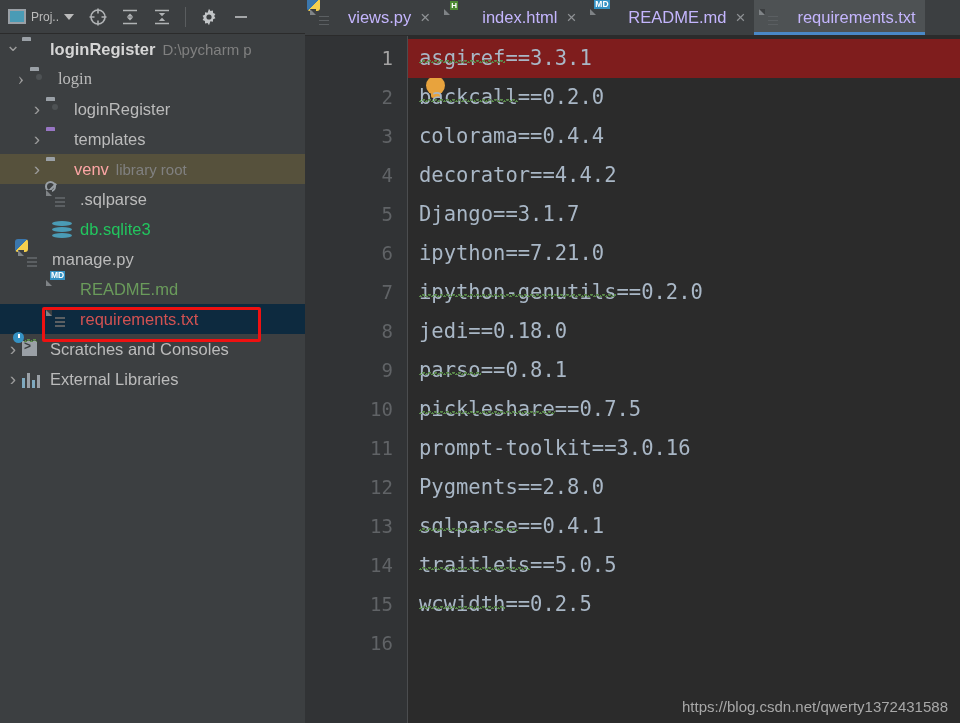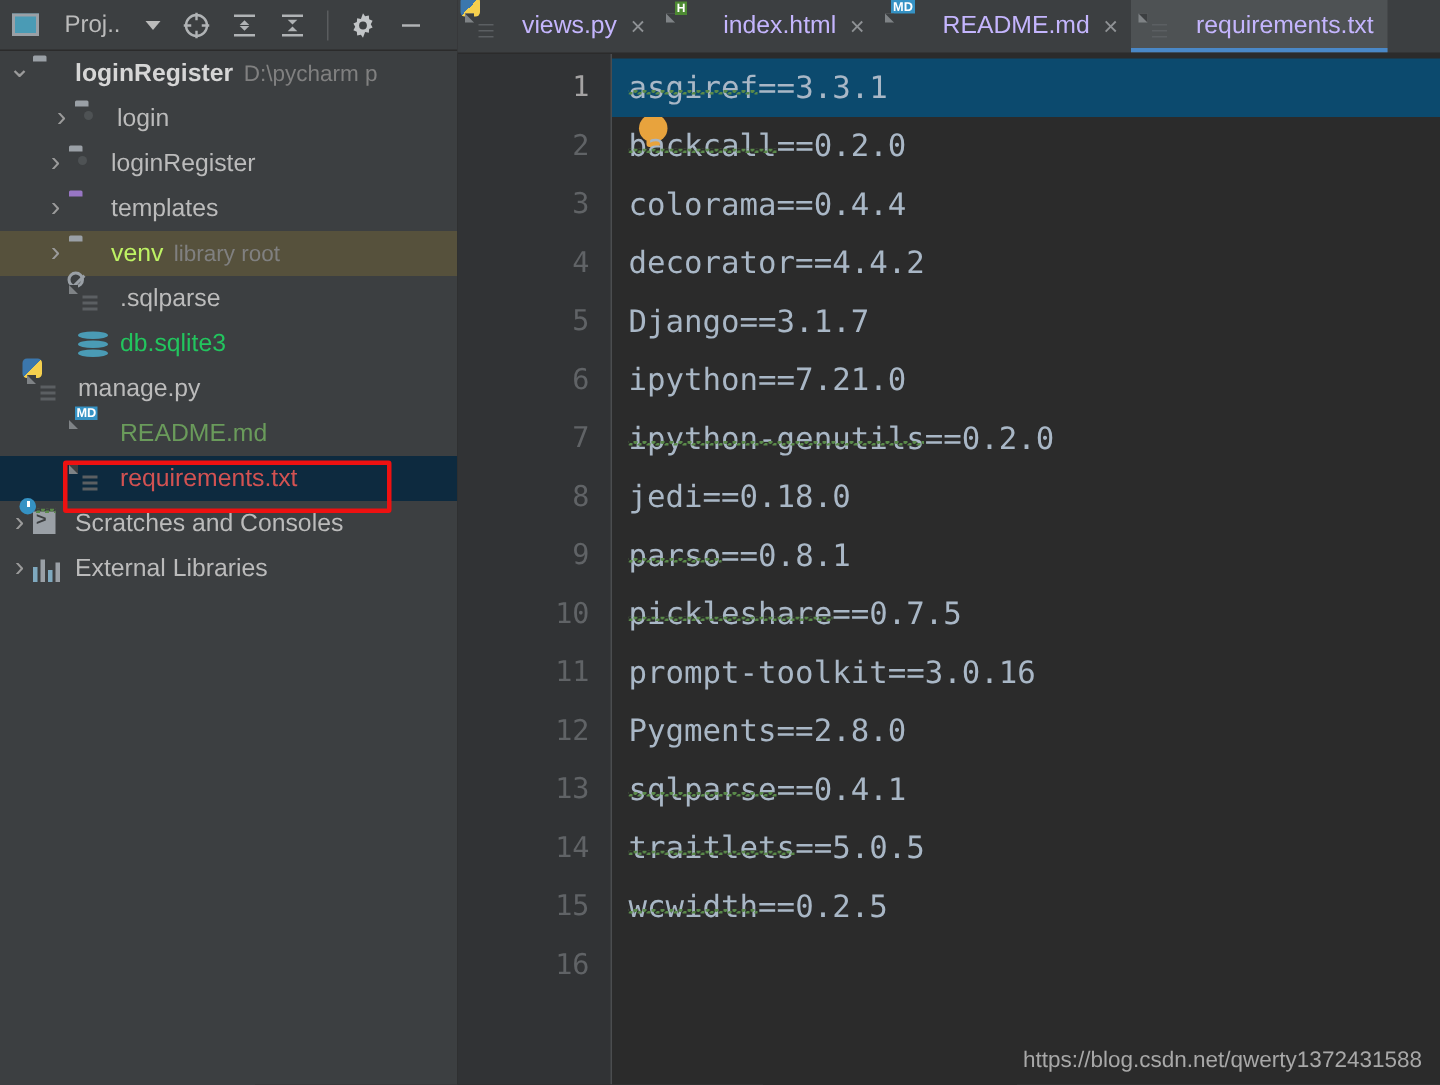--- a/index.html
+++ b/index.html
@@ -19,22 +19,22 @@
     overflow: hidden;
   }
   #project-toolbar {
     position: relative;
     height: 34px;
     background: #3c3f41;
     display: flex; align-items: center;
     border-bottom: 1px solid #2b2b2b;
   }
   .proj-label {
-    display: flex; align-items: center; gap: 17px;
-    margin-left: 8px; color: #bbbbbb; font-size: 16px;
+    display: flex; align-items: center; gap: 5px;
+    margin-left: 8px; color: #bbbbbb; font-size: 12px;
     white-space: nowrap;
   }
   .proj-swatch {
     width: 18px; height: 15px; background: #4a9bb5;
     border: 2px solid #9aa0a6; display:inline-block;
   }
   .caret-down { width:0;height:0;border-left:5px solid transparent;border-right:5px solid transparent;border-top:6px solid #bbbbbb; display:inline-block; }
   .tb-icons { display:flex; align-items:center; gap: 4px; margin-left: 10px; }
   .tb-btn { width: 28px; height: 28px; display:flex; align-items:center; justify-content:center; }
   .tb-sep { width:1px; height:20px; background:#5a5d5f; margin: 0 5px; }
@@ -52,21 +52,21 @@
   .row.sel-req  { background: #0d2a3f; }
   .arrow {
     width: 18px; text-align: center; color: #9b9b9b; font-size: 13px;
     flex: 0 0 18px;
   }
   .arrow.down::before { content:"\2304"; font-size:18px; position:relative; top:-4px;}
   .arrow.right::before { content:"\203A"; font-size:19px; }
   .ico { flex:0 0 auto; width: 22px; height:20px; margin-right: 6px; display:inline-block; position:relative; }
   .label { font-size: 16.5px; }
   .bold { font-weight: bold; color: #d6d6d6; }
-  .olive { color: #bef264; }
+  .olive { color: #fca5a5; }
   .dim { color: #808080; font-size: 15px; margin-left: 7px; }
   .green { color: #6a9b5b; }
   .red { color: #d25252; }
   .yellowgreen { color: #22c55e; }
 
   
   .folder { width:20px;height:16px;background:#9aa0a6;border-radius:1px 2px 2px 2px; position:relative; top:1px;}
   .folder::before{content:"";position:absolute;left:0;top:-3px;width:9px;height:4px;background:#9aa0a6;border-radius:1px 1px 0 0;}
   .folder.purple{background:#9876c4;}
   .folder.purple::before{background:#9876c4;}
@@ -145,21 +145,21 @@
   .lnum.cur { color:#a4a3a3; }
   #code {
     position:relative; flex:1; padding-top:3px; overflow:hidden;
   }
   .cline {
     height: 39px; line-height: 39px;
     font-family: "DejaVu Sans Mono", monospace;
     font-size: 20.5px; color:#a9b7c6;
     padding-left: 11px; white-space: pre; position:relative;
   }
-  .cline.curline { background:#0c4a6e; }
+  .cline.curline { background:#7f1d1d; }
   .sq { position:relative; }
   .sq::after{
     content:""; position:absolute; left:0; right:0; bottom:7px; height:3px;
     background-image: radial-gradient(circle at 1.5px 2.6px, #5a8a4a 1.3px, transparent 1.4px),
                       radial-gradient(circle at 4.5px 0.6px, #5a8a4a 1.3px, transparent 1.4px);
     background-size: 6px 4px;
   }
   #caret {
     position:absolute; left:11px; top:6px; width:2px; height:30px; background:#cfd2d4;
   }
@@ -228,21 +228,21 @@
 
     <div id="tree">
 
       <div class="row" style="padding-left:4px;">
         <span class="arrow down"></span>
         <span class="ico"><span class="folder"></span></span>
         <span class="label bold">loginRegister</span>
         <span class="dim">D:\pycharm p</span>
       </div>
 
-      <div class="row" style="padding-left:32px;">
+      <div class="row" style="padding-left:12px;font-family:Liberation Serif, serif;">
         <span class="arrow right"></span>
         <span class="ico"><span class="folder"><span class="dot"></span></span></span>
         <span class="label">login</span>
       </div>
 
       <div class="row" style="padding-left:28px;">
         <span class="arrow right"></span>
         <span class="ico"><span class="folder"><span class="dot"></span></span></span>
         <span class="label">loginRegister</span>
       </div>

